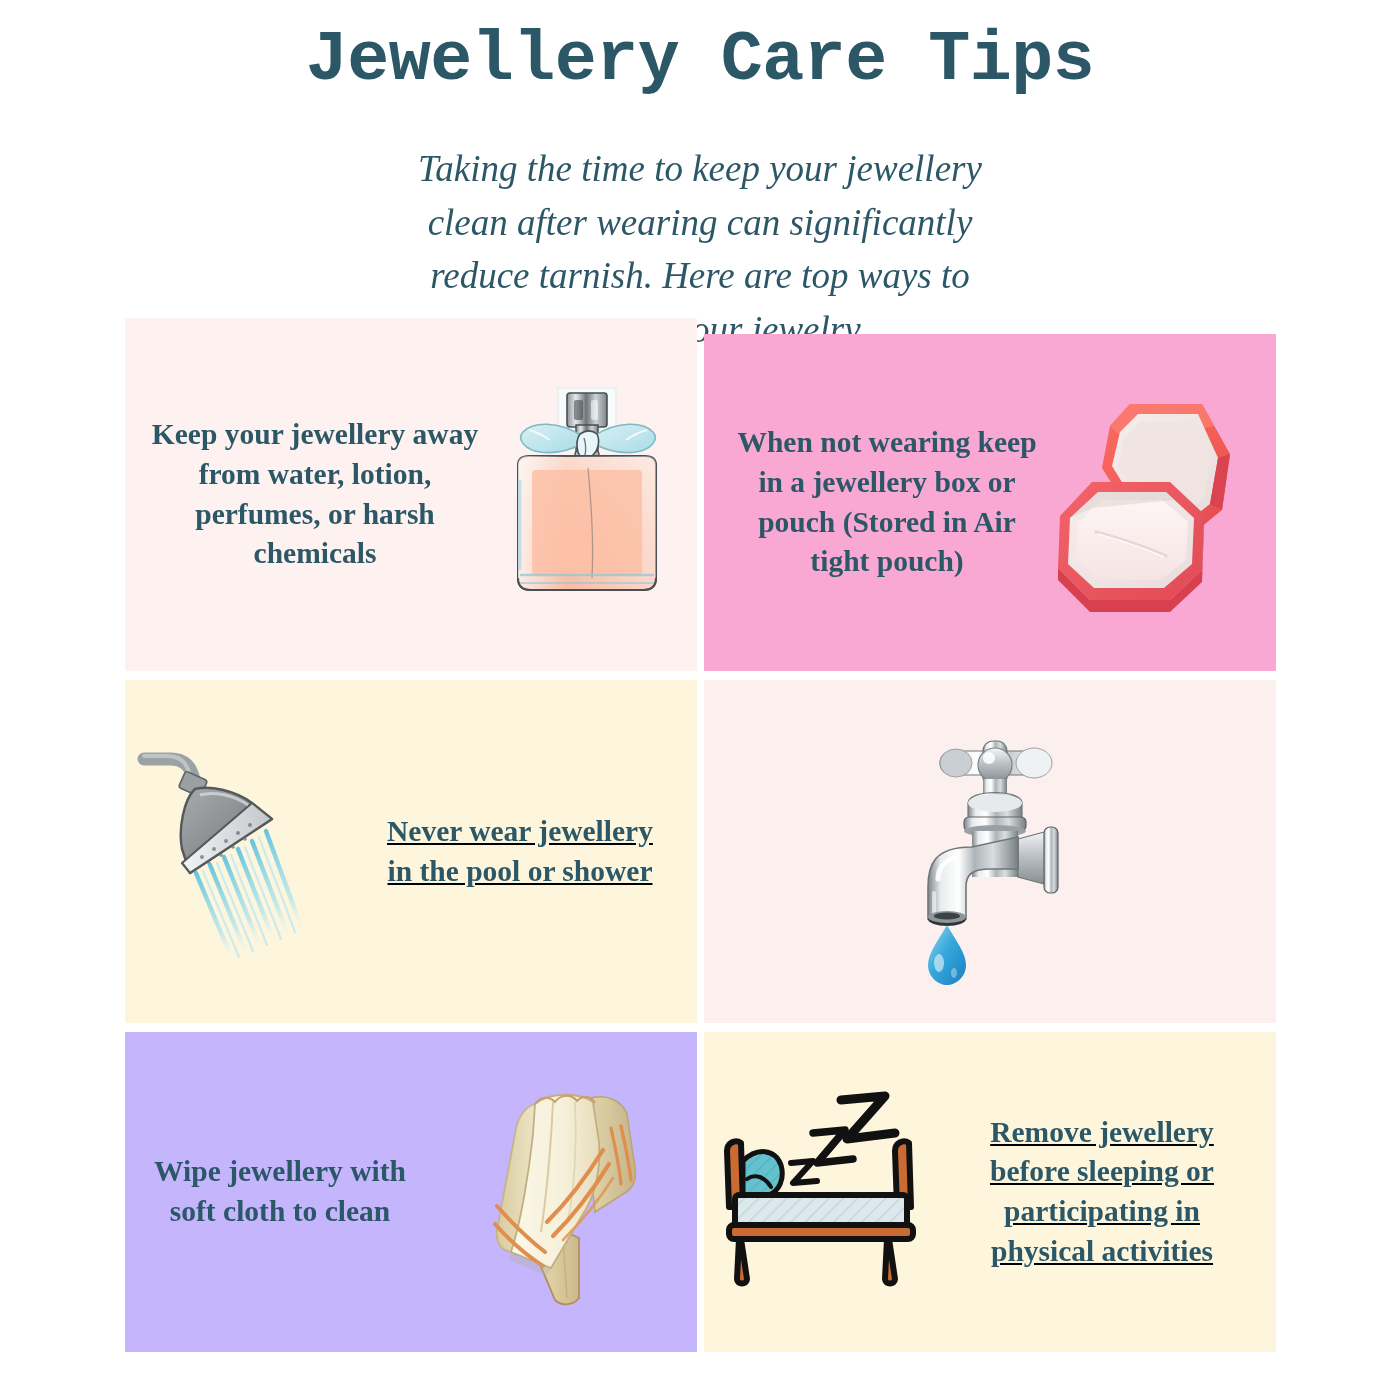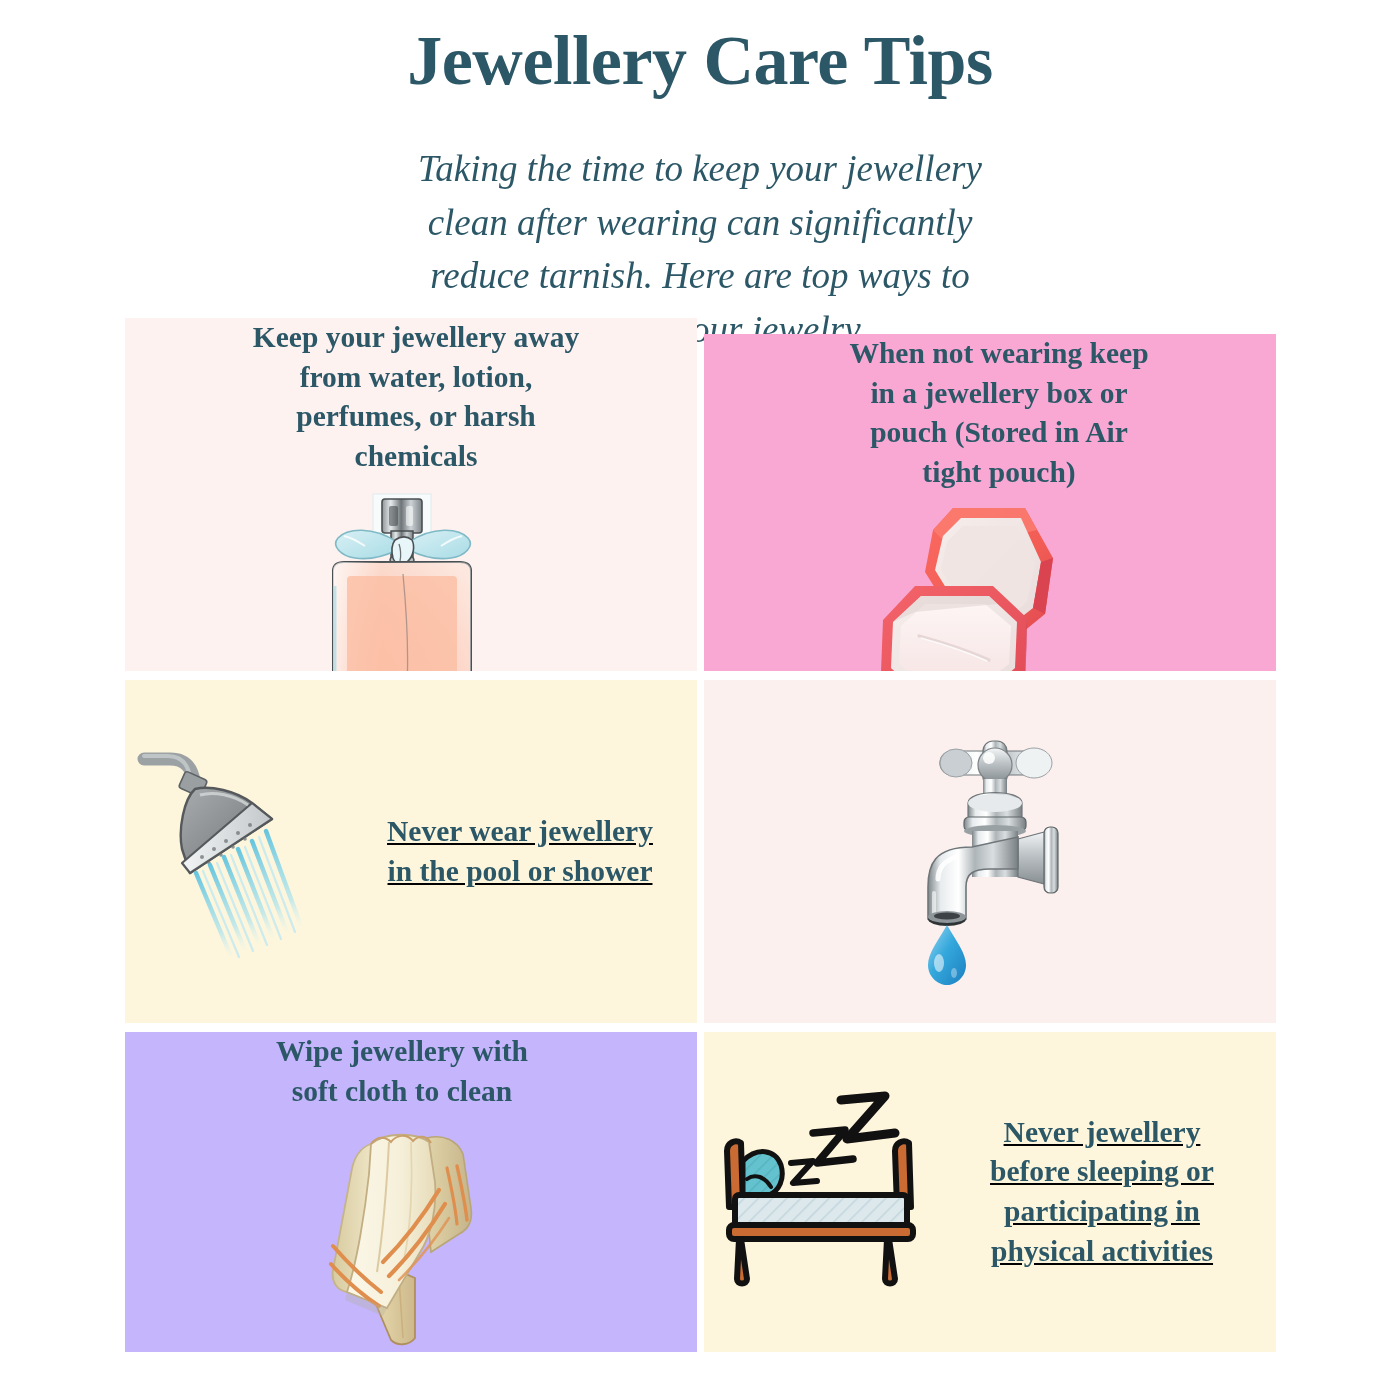--- a/index.html
+++ b/index.html
@@ -22,21 +22,21 @@
   
   .header {
     position: absolute;
     left: 0;
     top: 0;
     width: 1400px;
     text-align: center;
   }
 
   .title {
-    font-family: Liberation Serif, serif;
+    font-family: Liberation Mono, monospace;
     font-weight: 700;
     font-size: 70px;
     line-height: 1.0;
     color: #2C5767;
     letter-spacing: -0.5px;
     padding-top: 26px;
   }
 
   .subtitle {
     font-family: "Liberation Serif", serif;
@@ -61,21 +61,21 @@
     column-gap: 7px;
     row-gap: 9px;
   }
 
   .card {
     position: relative;
     display: flex;
     align-items: center;
     overflow: hidden;
   }
-  .card.img-right { flex-direction: column; }
+  .card.img-right { flex-direction: row; }
   .card.img-left  { flex-direction: row-reverse; text-decoration: underline; }
 
   .card-text {
     flex: 0 0 auto;
     font-family: "Liberation Serif", serif;
     font-weight: 700;
     font-size: 29.5px;
     line-height: 1.34;
     color: #2C5767;
     text-align: center;
@@ -403,21 +403,21 @@
 
           <path d="M146 54 C150 72 154 90 156 108" fill="none" stroke="#E08E4D" stroke-width="3.4" stroke-linecap="round"></path>
           <path d="M136 56 C140 74 144 92 146 112" fill="none" stroke="#E08E4D" stroke-width="3.2" stroke-linecap="round"></path>
 
           <path d="M36 180 L76 196 L72 204 L34 188 Z" fill="#B5AFA0" opacity=".35"></path>
         </svg>
       </div>
     </div>
 
     <div class="card c6 img-left" style="background:#FDF6DC;">
-      <div class="card-text">Never jewellery before sleeping or participating in physical activities</div>
+      <div class="card-text">Remove jewellery before sleeping or participating in physical activities</div>
       <div class="card-art">
         <svg width="230" height="210" viewBox="0 0 230 210" aria-hidden="true">
           <defs>
             <pattern id="mattStripe" width="10" height="10" patternUnits="userSpaceOnUse" patternTransform="rotate(45)">
               <rect width="10" height="10" fill="#DCE8EC"></rect>
               <line x1="0" y1="0" x2="0" y2="10" stroke="#C3D6DC" stroke-width="3"></line>
             </pattern>
             <pattern id="pillStripe" width="9" height="9" patternUnits="userSpaceOnUse" patternTransform="rotate(45)">
               <rect width="9" height="9" fill="#63C2CE"></rect>
               <line x1="0" y1="0" x2="0" y2="9" stroke="#56B4C1" stroke-width="3"></line>

